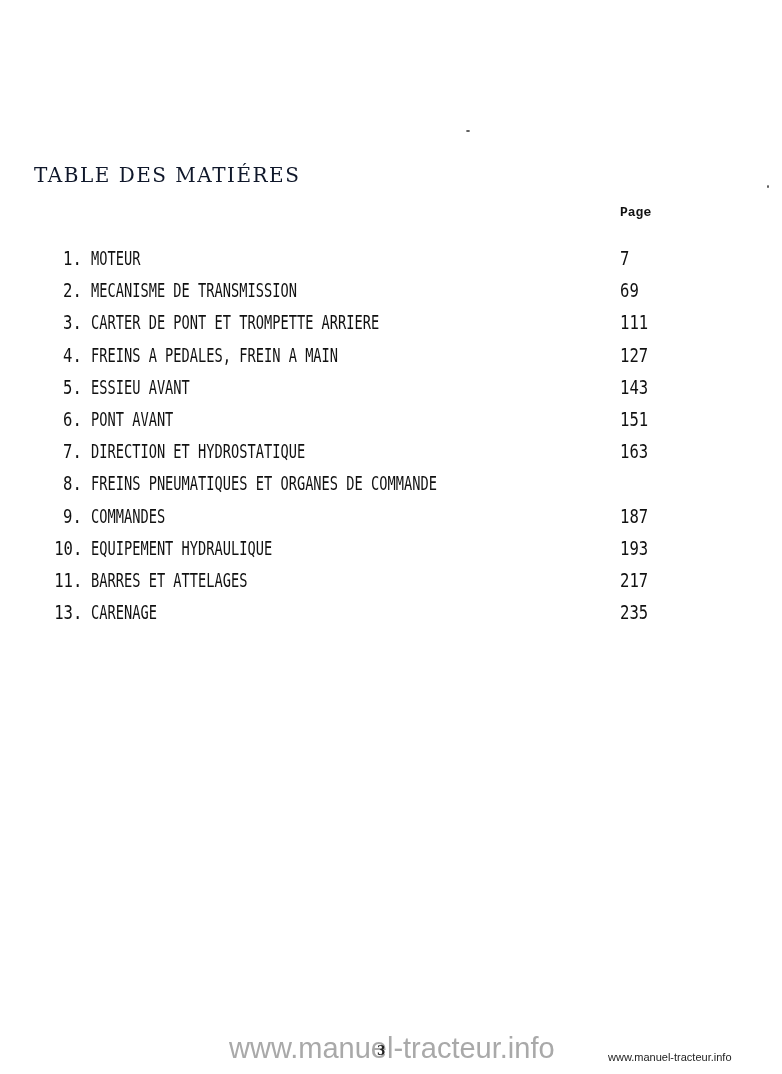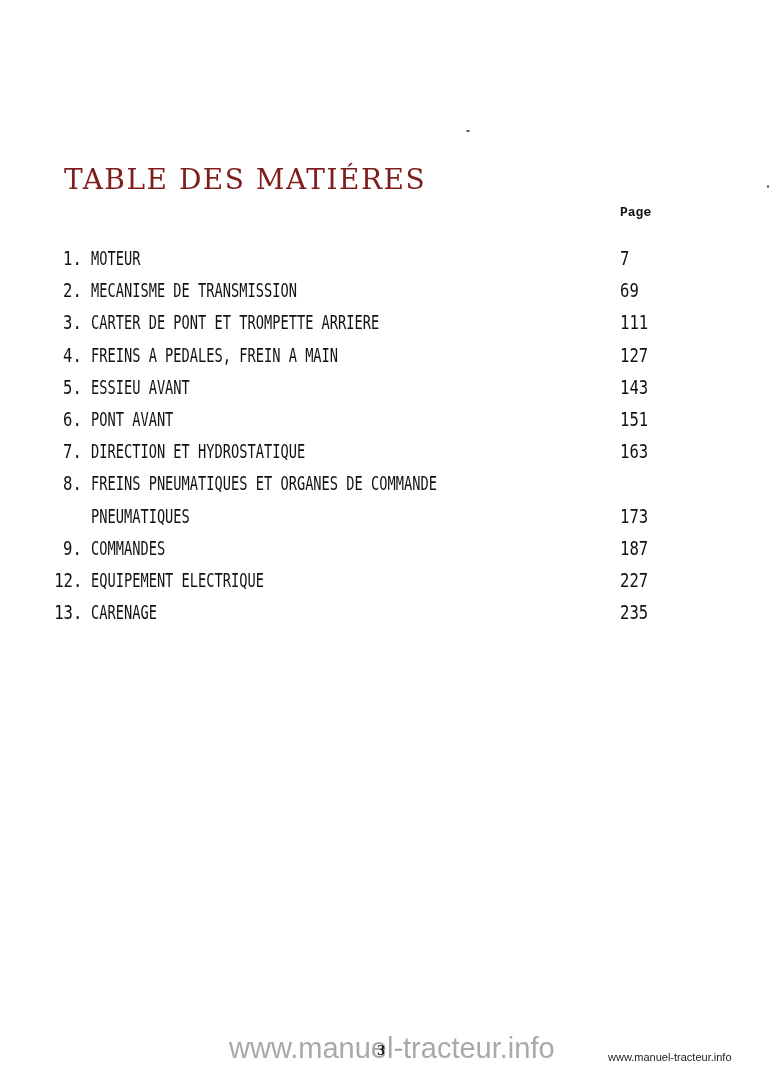--- a/index.html
+++ b/index.html
@@ -10,26 +10,26 @@
     body {
       width: 782px;
       height: 1074px;
       position: relative;
       overflow: hidden;
       font-family: "DejaVu Sans Mono", monospace;
       color: #111;
     }
     .title {
       position: absolute;
-      left: 64px;
+      left: 34px;
       top: 163px;
       font-family: "DejaVu Serif", serif;
-      font-size: 28px;
+      font-size: 20px;
       letter-spacing: 1.5px;
-      color: #7f1d1d;
+      color: #0f172a;
       white-space: nowrap;
     }
     .page-header {
       position: absolute;
       left: 620px;
       top: 205px;
       font-family: "Liberation Mono", monospace;
       font-weight: bold;
       font-size: 13px;
       color: #111;
@@ -151,33 +151,33 @@
       <span class="num">7.</span>
       <span class="label">DIRECTION ET HYDROSTATIQUE</span>
       <span class="pg">163</span>
     </div>
     <div class="row">
       <span class="num">8.</span>
       <span class="label">FREINS PNEUMATIQUES ET ORGANES DE COMMANDE</span>
       <span class="pg"></span>
     </div>
     <div class="row">
-      <span class="num"></span>
-      <span class="label">PNEUMATIQUES</span>
-      <span class="pg">173</span>
-    </div>
-    <div class="row">
       <span class="num">9.</span>
       <span class="label">COMMANDES</span>
       <span class="pg">187</span>
     </div>
     <div class="row">
-      <span class="num">12.</span>
-      <span class="label">EQUIPEMENT ELECTRIQUE</span>
-      <span class="pg">227</span>
+      <span class="num">10.</span>
+      <span class="label">EQUIPEMENT HYDRAULIQUE</span>
+      <span class="pg">193</span>
+    </div>
+    <div class="row">
+      <span class="num">11.</span>
+      <span class="label">BARRES ET ATTELAGES</span>
+      <span class="pg">217</span>
     </div>
     <div class="row">
       <span class="num">13.</span>
       <span class="label">CARENAGE</span>
       <span class="pg">235</span>
     </div>
   </div>
 
   <div class="watermark-large">www.manuel-tracteur.info</div>
   <div class="footer-num">3</div>

